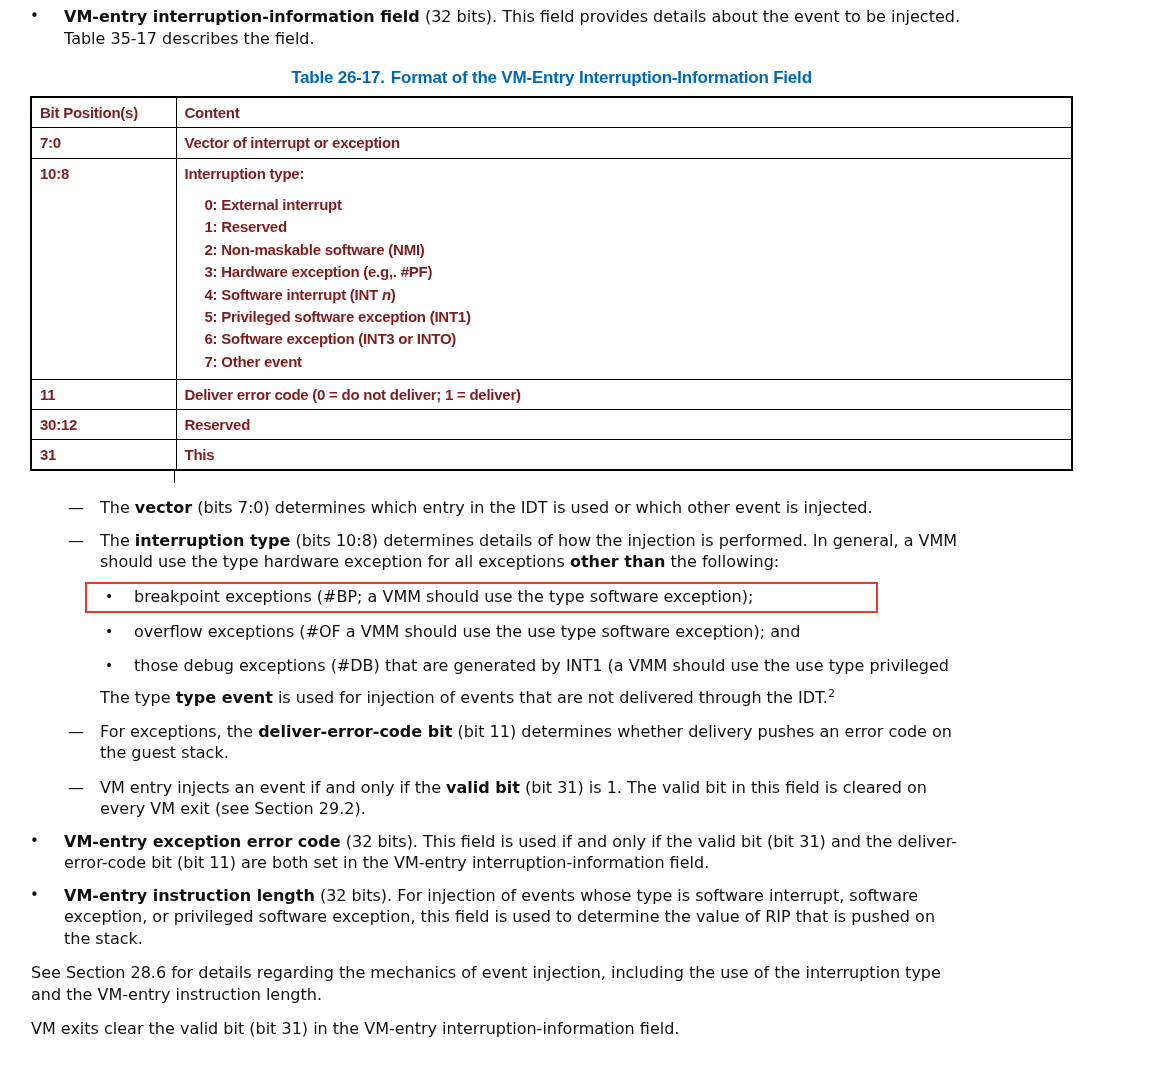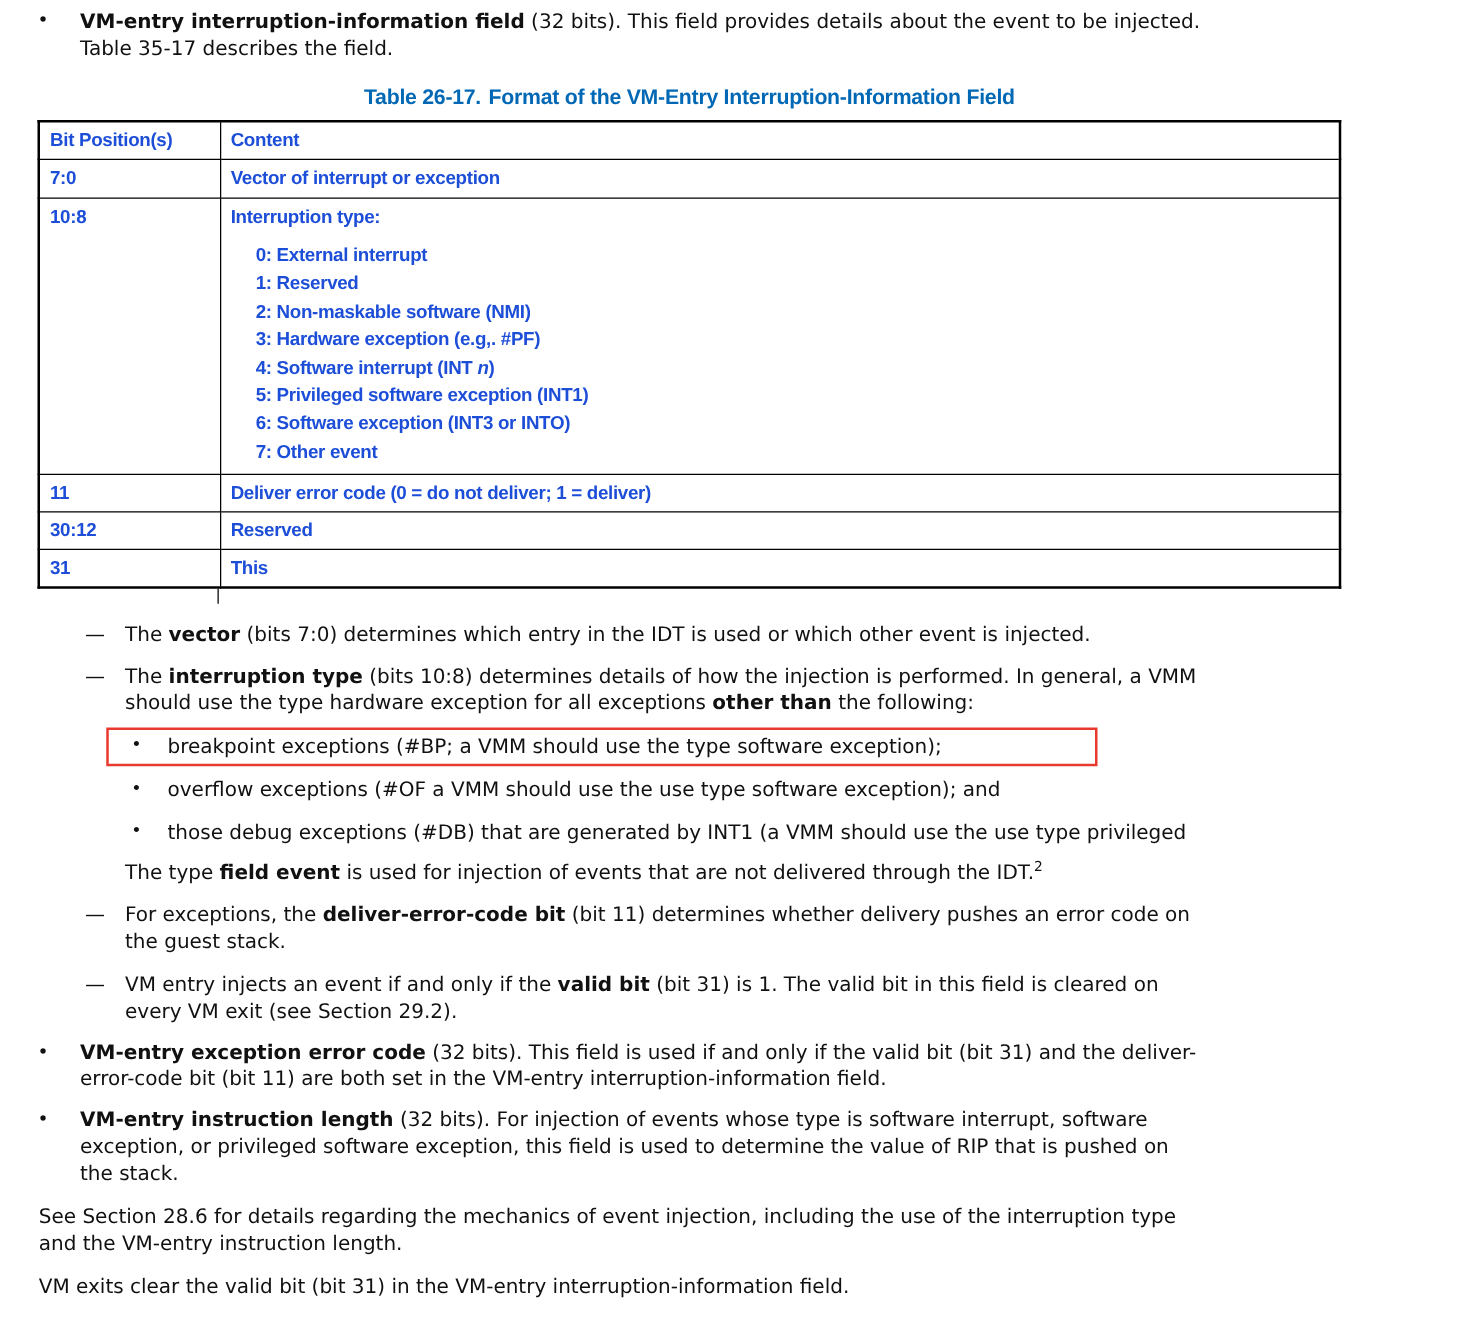--- a/index.html
+++ b/index.html
@@ -38,21 +38,21 @@
   }
   .table-title .cap-label{margin-right:6px}
 
   
   .table-wrap{position:relative;margin:7px 0 0 30px;width:1043px}
   table.fmt{
     width:100%;border-collapse:collapse;
     border:2px solid #000;
     font-family:"Liberation Sans",sans-serif;
     font-size:15px;line-height:20px;letter-spacing:-0.25px;
-    color:#1d4ed8;
+    color:#7f1d1d;
   }
   table.fmt col.c1{width:145px}
   table.fmt th,table.fmt td{
     border:1px solid #000;
     text-align:left;vertical-align:top;
     padding:5px 8px 4px 8px;font-weight:bold;
   }
   table.fmt thead th{font-weight:bold}
   .type-list{margin:10px 0 2px 20px;line-height:22.4px}
   .divider-tail{position:absolute;left:144px;bottom:-12px;width:1px;height:12px;background:#000}
@@ -172,21 +172,21 @@
   </div>
 
   <div class="li l3 mt12">
     <span class="marker">•</span>
     <div class="txt">
         <div class="line"><span>those debug exceptions (#DB) that are generated by INT1 (a VMM should use the use type privileged</span></div>
       </div>
   </div>
 
   <div class="para mt11">
-      <div class="line"><span>The type </span><span class="bold">field event</span><span> is used for injection of events that are not delivered through the IDT.</span><sup>2</sup></div>
+      <div class="line"><span>The type </span><span class="bold">type event</span><span> is used for injection of events that are not delivered through the IDT.</span><sup>2</sup></div>
     </div>
 
   <div class="li l2 mt12">
     <span class="marker">—</span>
     <div class="txt">
         <div class="line"><span>For exceptions, the </span><span class="bold">deliver-error-code bit</span><span> (bit 11) determines whether delivery pushes an error code on</span></div>
         <div class="line"><span>the guest stack.</span></div>
       </div>
   </div>
 

